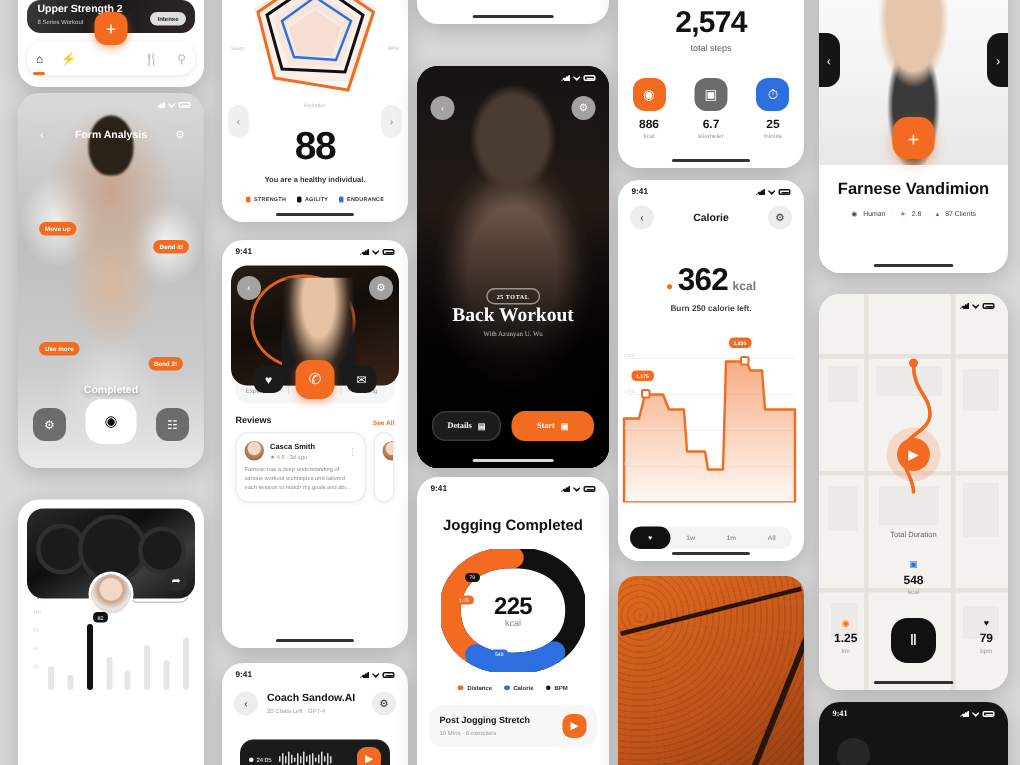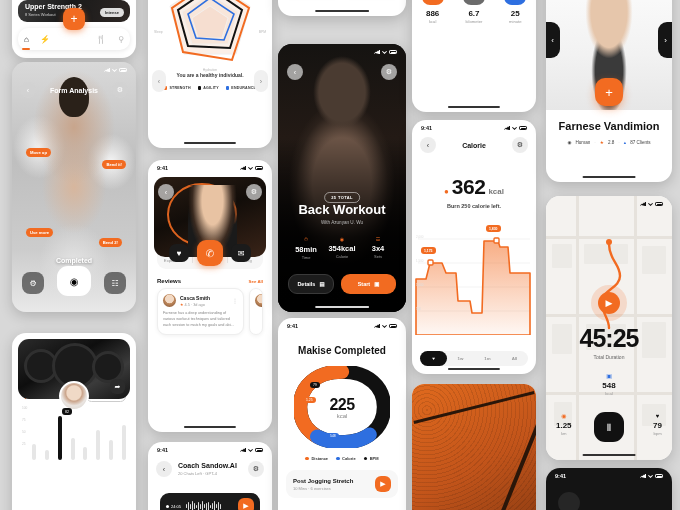--- a/index.html
+++ b/index.html
@@ -13,21 +13,21 @@
   .board { position: absolute; inset: 0; }
 
   
   .phone {
     position: absolute;
     background: #fff;
     border-radius: 14px;
     overflow: hidden;
     box-shadow: 0 4px 14px rgba(0,0,0,.18);
   }
-  .phone.dark { background: #111; }
+  .phone.dark { background: #111; font-family: Liberation Serif, serif; }
 
   .statusbar {
     height: 13px; display: flex; align-items: center;
     justify-content: space-between; padding: 3px 9px 0;
     font-size: 5.5px; font-weight: bold; color: #111;
   }
   .statusbar.light { color: #fff; }
   .sb-icons { display: flex; gap: 2px; align-items: center; }
   .sig { width: 6px; height: 4px; background: currentColor;
          clip-path: polygon(0 70%,15% 70%,15% 100%,0 100%,30% 45%,45% 45%,45% 100%,30% 100%,60% 20%,75% 20%,75% 100%,60% 100%,85% 0,100% 0,100% 100%,85% 100%); }
@@ -408,20 +408,21 @@
         <polygon points="60,14 99,40 82,92 33,84 22,40" fill="none" stroke="#F26B21" stroke-width="2"></polygon>
         <polygon points="60,20 92,42 80,80 38,78 28,42" fill="none" stroke="#111" stroke-width="2"></polygon>
         <polygon points="60,30 84,46 74,72 46,70 38,46" fill="none" stroke="#2E6FE0" stroke-width="1.6"></polygon>
       </svg>
       <div class="axl" style="left:6px;top:62px;">Sleep</div>
       <div class="axl" style="right:6px;top:62px;">BPM</div>
       <div class="axl" style="left:50%;transform:translateX(-50%);bottom:-4px;">Hydration</div>
     </div>
     <div class="arrow" style="left:4px;">‹</div>
     <div class="arrow" style="right:4px;">›</div>
+    <div class="score">88</div>
     <div class="sub">You are a healthy individual.</div>
     <div class="legend">
       <div class="lg">
           <i class="dot" style="background:#F26B21"></i>
           <span>STRENGTH</span>
         </div>
       <div class="lg">
           <i class="dot" style="background:#111"></i>
           <span>AGILITY</span>
         </div>
@@ -572,37 +573,20 @@
         <i class="sig"></i>
         <i class="wifi"></i>
         <i class="batt"></i>
       </span>
     </div>
     <div style="position:absolute;left:9px;top:20px;" class="circ-btn onimg">‹</div>
     <div style="position:absolute;right:9px;top:20px;" class="circ-btn onimg">⚙</div>
     <div class="badge">25 TOTAL</div>
     <div class="title">Back Workout</div>
     <div class="with">With Azunyan U. Wu</div>
-    <div class="stats">
-      <div class="st">
-        <div class="i">⏱</div>
-        <div class="v">58min</div>
-        <div class="l">Time</div>
-      </div>
-      <div class="st">
-        <div class="i">◉</div>
-        <div class="v">354kcal</div>
-        <div class="l">Calorie</div>
-      </div>
-      <div class="st">
-        <div class="i">☲</div>
-        <div class="v">3x4</div>
-        <div class="l">Sets</div>
-      </div>
-    </div>
     <div class="btns">
       <div class="b ghost">
         <span>Details</span>
         <span>▤</span>
       </div>
       <div class="b solid">
         <span>Start</span>
         <span>▣</span>
       </div>
     </div>
@@ -611,21 +595,21 @@
 
   <div class="phone" id="c9">
     <div class="statusbar">
       <span>9:41</span>
       <span class="sb-icons">
         <i class="sig"></i>
         <i class="wifi"></i>
         <i class="batt"></i>
       </span>
     </div>
-    <div class="title">Makise Completed</div>
+    <div class="title">Jogging Completed</div>
     <div class="ringwrap">
       <svg viewBox="0 0 100 86" style="width:100%;height:100%;">
         <path d="M50 6 C78 6 94 22 94 43 C94 64 78 80 50 80 C22 80 6 64 6 43 C6 22 22 6 50 6 Z" fill="none" stroke="#111" stroke-width="15" stroke-linecap="round"></path>
         <path d="M50 6 C22 6 6 22 6 43 C6 56 12 67 24 74" fill="none" stroke="#F26B21" stroke-width="15" stroke-linecap="round"></path>
         <path d="M24 74 C31 78 40 80 50 80 C62 80 72 77 79 72" fill="none" stroke="#2E6FE0" stroke-width="15" stroke-linecap="round"></path>
       </svg>
       <div style="position:absolute;inset:0;display:flex;flex-direction:column;align-items:center;justify-content:center;">
         <span style="font-size:16px;font-weight:bold;color:#111;letter-spacing:-.5px;">225</span>
         <span style="font-size:6px;color:#888;margin-top:-1px;">kcal</span>
       </div>
@@ -650,20 +634,21 @@
     <div class="nextcard">
       <div>
         <div style="font-size:6px;font-weight:bold;color:#111;">Post Jogging Stretch</div>
         <div style="font-size:4px;color:#999;margin-top:2px;">10 Mins · 6 exercises</div>
       </div>
       <div class="nbtn">▶</div>
     </div>
   </div>
 
   <div class="phone" id="c10">
+    <div class="big">2,574</div>
     <div class="sub">total steps</div>
     <div class="row">
       <div class="it">
         <div class="sq" style="background:#F26B21;">◉</div>
         <div class="stat-v">886</div>
         <div class="stat-l">kcal</div>
       </div>
       <div class="it">
         <div class="sq" style="background:#6B6B6B;">▣</div>
         <div class="stat-v">6.7</div>
@@ -776,21 +761,20 @@
     <div class="nav-row">
       <div class="circ-btn">‹</div>
       <div class="nav-title">Jogging</div>
       <div class="circ-btn">⚙</div>
     </div>
     <svg viewBox="0 0 126 120" style="position:absolute;left:0;top:36px;width:100%;height:120px;">
       <circle cx="63" cy="10" r="3" fill="#F26B21"></circle>
       <path d="M63 12 C63 28 74 32 74 44 C74 56 56 58 56 70 C56 82 63 86 63 96" fill="none" stroke="#F26B21" stroke-width="2.4" stroke-linecap="round"></path>
     </svg>
     <div class="pin">▶</div>
-    <div class="dur">45:25</div>
     <div class="durl">Total Duration</div>
     <div class="kc">
       <div style="color:#2E6FE0;font-size:6px;">▣</div>
       <div class="stat-v" style="margin-top:2px;">548</div>
       <div class="stat-l">kcal</div>
     </div>
     <div class="sl left">
       <div class="orange-t" style="font-size:6px;">◉</div>
       <div class="stat-v" style="margin-top:2px;">1.25</div>
       <div class="stat-l">km</div>

